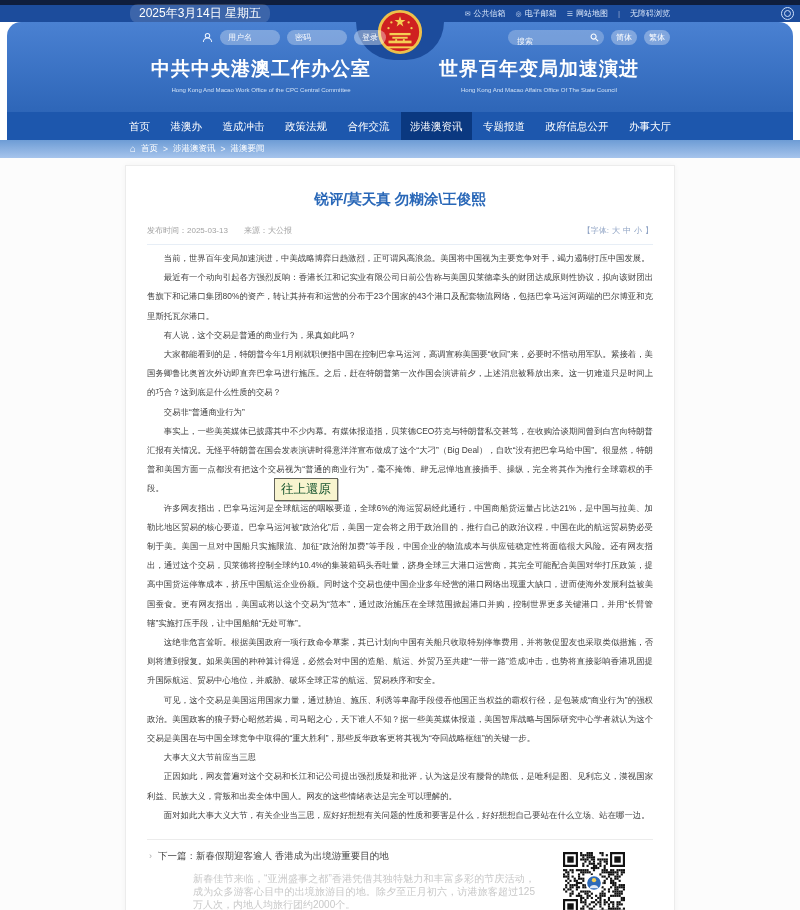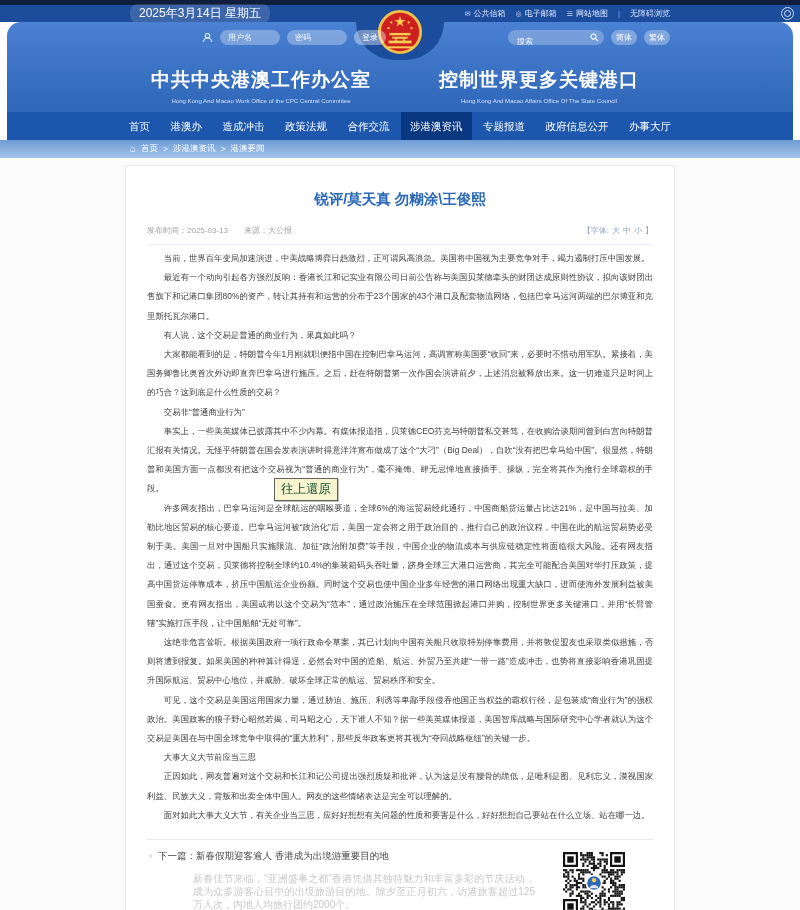--- a/index.html
+++ b/index.html
@@ -29,21 +29,21 @@
   .login-group { display:flex; align-items:center; gap:7px; margin-left:72px; }
   .pill-input { width:60px; height:15px; border:none; outline:none; border-radius:8px; background:rgba(255,255,255,.30); font-size:8px; color:#fff; padding:0 8px; font-family:inherit; }
   .pill-input::placeholder { color:rgba(255,255,255,.92); }
   .login-btn { width:32px; height:15px; border:none; border-radius:8px; background:rgba(255,255,255,.38); color:#fff; font-size:8px; cursor:pointer; font-family:inherit; line-height:13px; }
   .search-group { display:flex; align-items:center; gap:7px; }
   .search-pill { position:relative; width:96px; height:15px; background:rgba(255,255,255,.26); border-radius:8px; }
   .search-pill input { width:100%; height:15px; background:transparent; border:none; outline:none; font-size:8px; color:#fff; padding:0 18px 0 9px; font-family:inherit; }
   .search-pill input::placeholder { color:rgba(255,255,255,.9); }
   .search-pill .mag { position:absolute; right:5px; top:3px; }
   .lang-btn { min-width:26px; height:15px; border:none; border-radius:8px; background:rgba(255,255,255,.32); color:#fff; font-size:8px; cursor:pointer; font-family:Liberation Serif, serif; padding:0 5px; line-height:13px; }
-  .titles-row { width:540px; margin:15px auto 0; display:flex; justify-content:space-between; }
+  .titles-row { width:540px; margin:4px auto 0; display:flex; justify-content:space-between; }
   .org { width:262px; text-align:center; color:#fff; }
   .org .cn { font-size:19px; font-weight:bold; letter-spacing:1px; white-space:nowrap; }
   .org .en { font-size:6.6px; color:#cfe0f6; margin-top:4px; white-space:nowrap; transform:scale(.92); }
 
   
   .nav { height:28px; background:#1d57ad; margin:0 7px; }
   .nav-inner { width:560px; margin:0 auto; height:28px; display:flex; align-items:center; justify-content:space-between; }
   .nav-item { font-size:10.5px; color:#fff; height:28px; line-height:28px; padding:0 9px; cursor:pointer; white-space:nowrap; }
   .nav-item.active { background:#0a3880; }
 
@@ -149,21 +149,21 @@
       <button class="lang-btn">繁体</button>
     </div>
   </div>
 
   <div class="titles-row">
     <div class="org">
       <div class="cn">中共中央港澳工作办公室</div>
       <div class="en">Hong Kong And Macao Work Office of the CPC Central Committee</div>
     </div>
     <div class="org">
-      <div class="cn">控制世界更多关键港口</div>
+      <div class="cn">世界百年变局加速演进</div>
       <div class="en">Hong Kong And Macao Affairs Office Of The State Council</div>
     </div>
   </div>
 </div>
 
 <div class="nav">
   <div class="nav-inner">
     <span class="nav-item">首页</span>
     <span class="nav-item">港澳办</span>
     <span class="nav-item">造成冲击</span>

